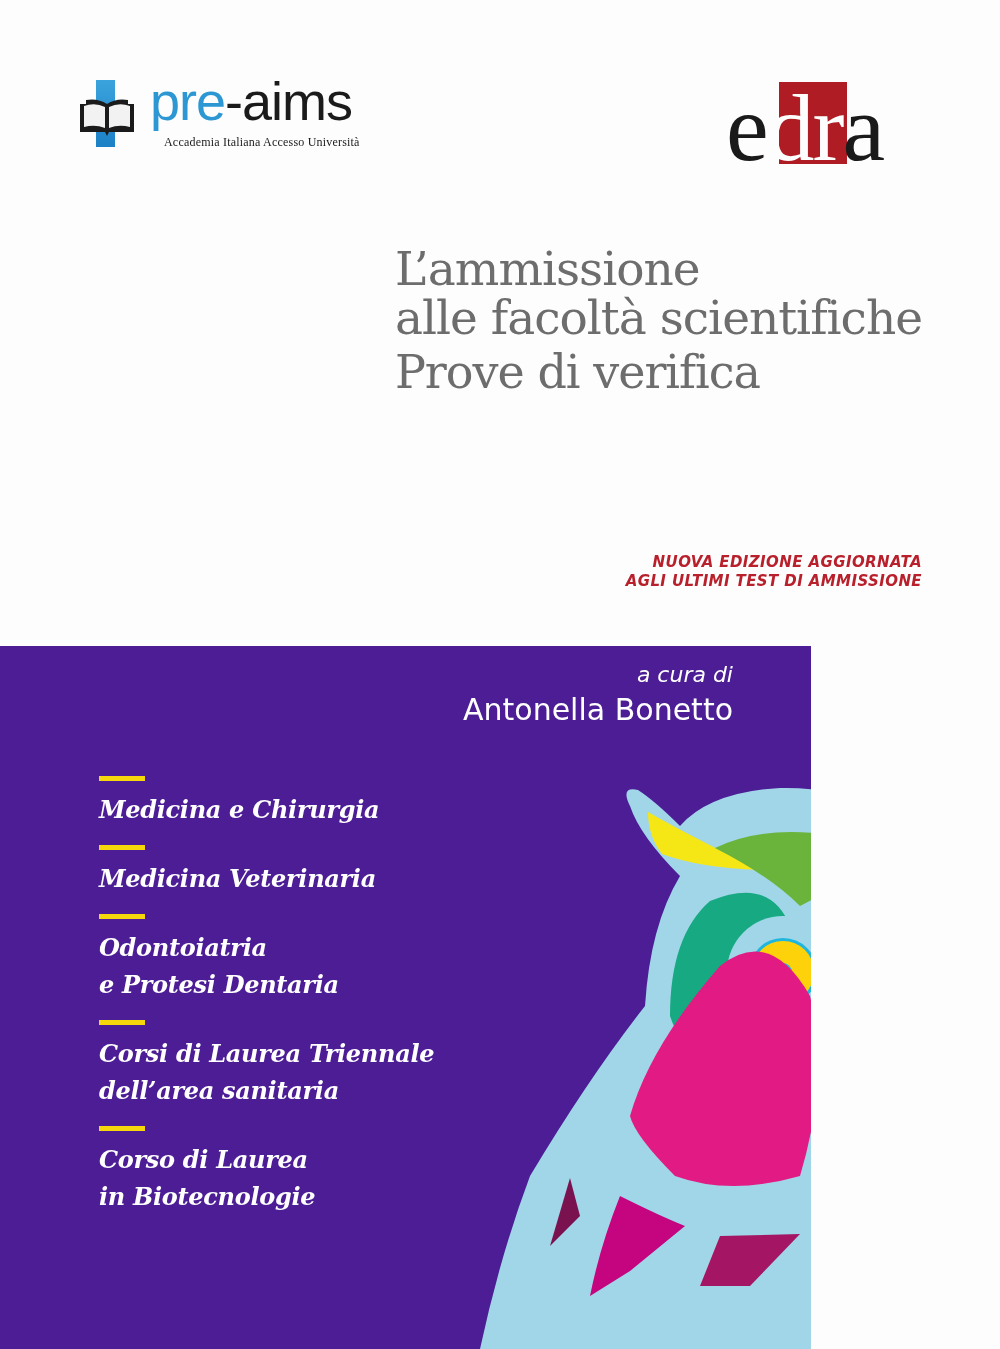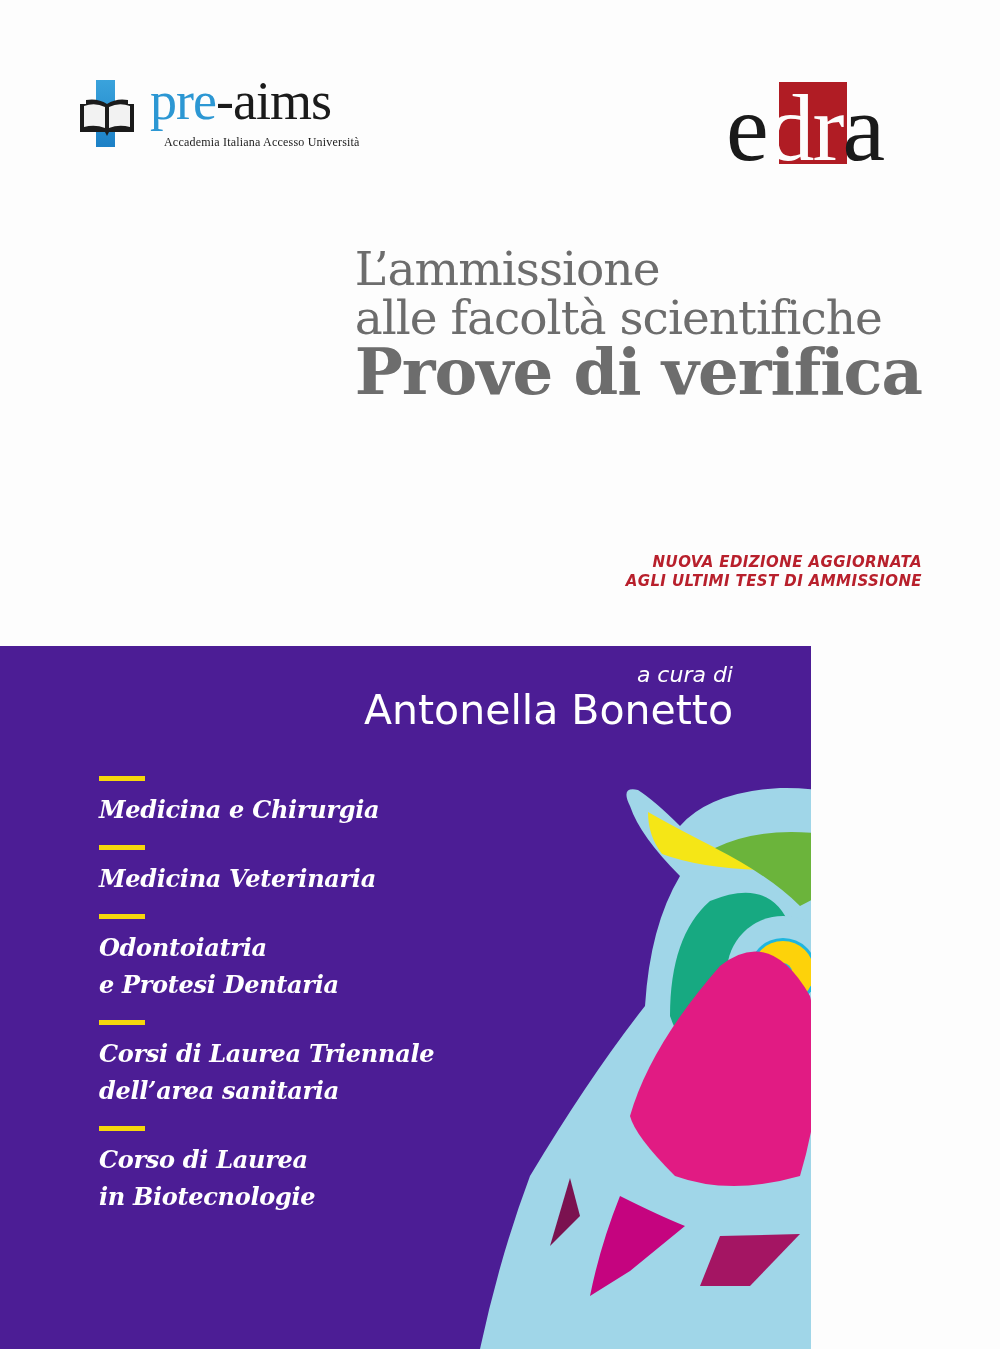--- a/index.html
+++ b/index.html
@@ -6,43 +6,43 @@
   html, body { width: 1000px; height: 1349px; overflow: hidden; background: #fdfdfd; }
   body { position: relative; font-family: "DejaVu Serif", serif; }
 
   .top { position: absolute; left: 0; top: 0; width: 1000px; height: 646px; background: #fdfdfd; }
   .bottom { position: absolute; left: 0; top: 646px; width: 811px; height: 703px; background: #4c1d95; overflow: hidden; }
 
   
   .preaims { position: absolute; left: 78px; top: 80px; width: 330px; height: 75px; }
   .preaims .cross-v { position: absolute; left: 18px; top: 0; width: 19px; height: 67px; background: linear-gradient(#3aa3dc, #1c80c6); }
   .preaims .book { position: absolute; left: 0; top: 18px; }
-  .preaims .word { position: absolute; left: 72px; top: -6px; font-family: Liberation Serif, serif; font-size: 54px; letter-spacing: -1px; line-height: 1; }
+  .preaims .word { position: absolute; left: 72px; top: -6px; font-family: Liberation Sans, sans-serif; font-size: 54px; letter-spacing: -1px; line-height: 1; }
   .preaims .word .pre { color: #2c97d3; }
   .preaims .word .aims { color: #1b1b1b; }
   .preaims .sub { position: absolute; left: 86px; top: 55px; font-family: Liberation Serif, serif; font-size: 12px; color: #1b1b1b; letter-spacing: 0.2px; white-space: nowrap; }
 
   
   .edra { position: absolute; left: 726px; top: 80px; width: 200px; height: 90px; }
   .edra .block { position: absolute; left: 53px; top: 2px; width: 68px; height: 82px; background: #b01c24; }
   .edra .letters { position: absolute; left: 0; top: 8px; font-family: "Liberation Serif", serif; font-size: 96px; line-height: 80px; letter-spacing: -2px; white-space: nowrap; }
   .edra .e, .edra .a { color: #1a1a1a; }
   .edra .dr { color: #fdfdfd; }
 
   
   .title { position: absolute; right: 78px; top: 244px; text-align: left; color: #6d6d6d; font-family: "DejaVu Serif", serif; }
   .title .line { font-size: 47px; line-height: 49px; letter-spacing: -1px; white-space: nowrap; }
-  .title .bold { font-weight: bold; font-size: 64px; line-height: 60px; letter-spacing: -1px; }
+  .title .bold { font-weight: normal; font-size: 46px; line-height: 60px; letter-spacing: -1px; }
 
   .edition { position: absolute; right: 78px; top: 513px; text-align: right; color: #b8202c; font-family: "DejaVu Sans", sans-serif; font-style: italic; font-weight: bold; font-size: 15px; line-height: 19px; letter-spacing: 0.4px; margin-top: 40px; }
 
   
   .curator { position: absolute; right: 78px; top: 14px; text-align: right; color: #ffffff; font-family: "DejaVu Sans", sans-serif; }
   .curator .acura { font-style: italic; font-size: 22px; line-height: 30px; }
-  .curator .name { font-size: 41px; line-height: 40px; }
+  .curator .name { font-size: 30px; line-height: 40px; }
 
   
   .courses { position: absolute; left: 99px; top: 130px; width: 420px; }
   .course { margin-bottom: 17px; }
   .course .bar { width: 46px; height: 5px; background: #f6d70b; margin-bottom: 10px; }
   .course .txt { color: #ffffff; font-family: "DejaVu Serif", serif; font-style: italic; font-weight: bold; font-size: 24px; line-height: 37px; white-space: nowrap; letter-spacing: -0.3px; }
 
   .owl { position: absolute; left: 470px; top: 130px; }
 </style>
 </head>

